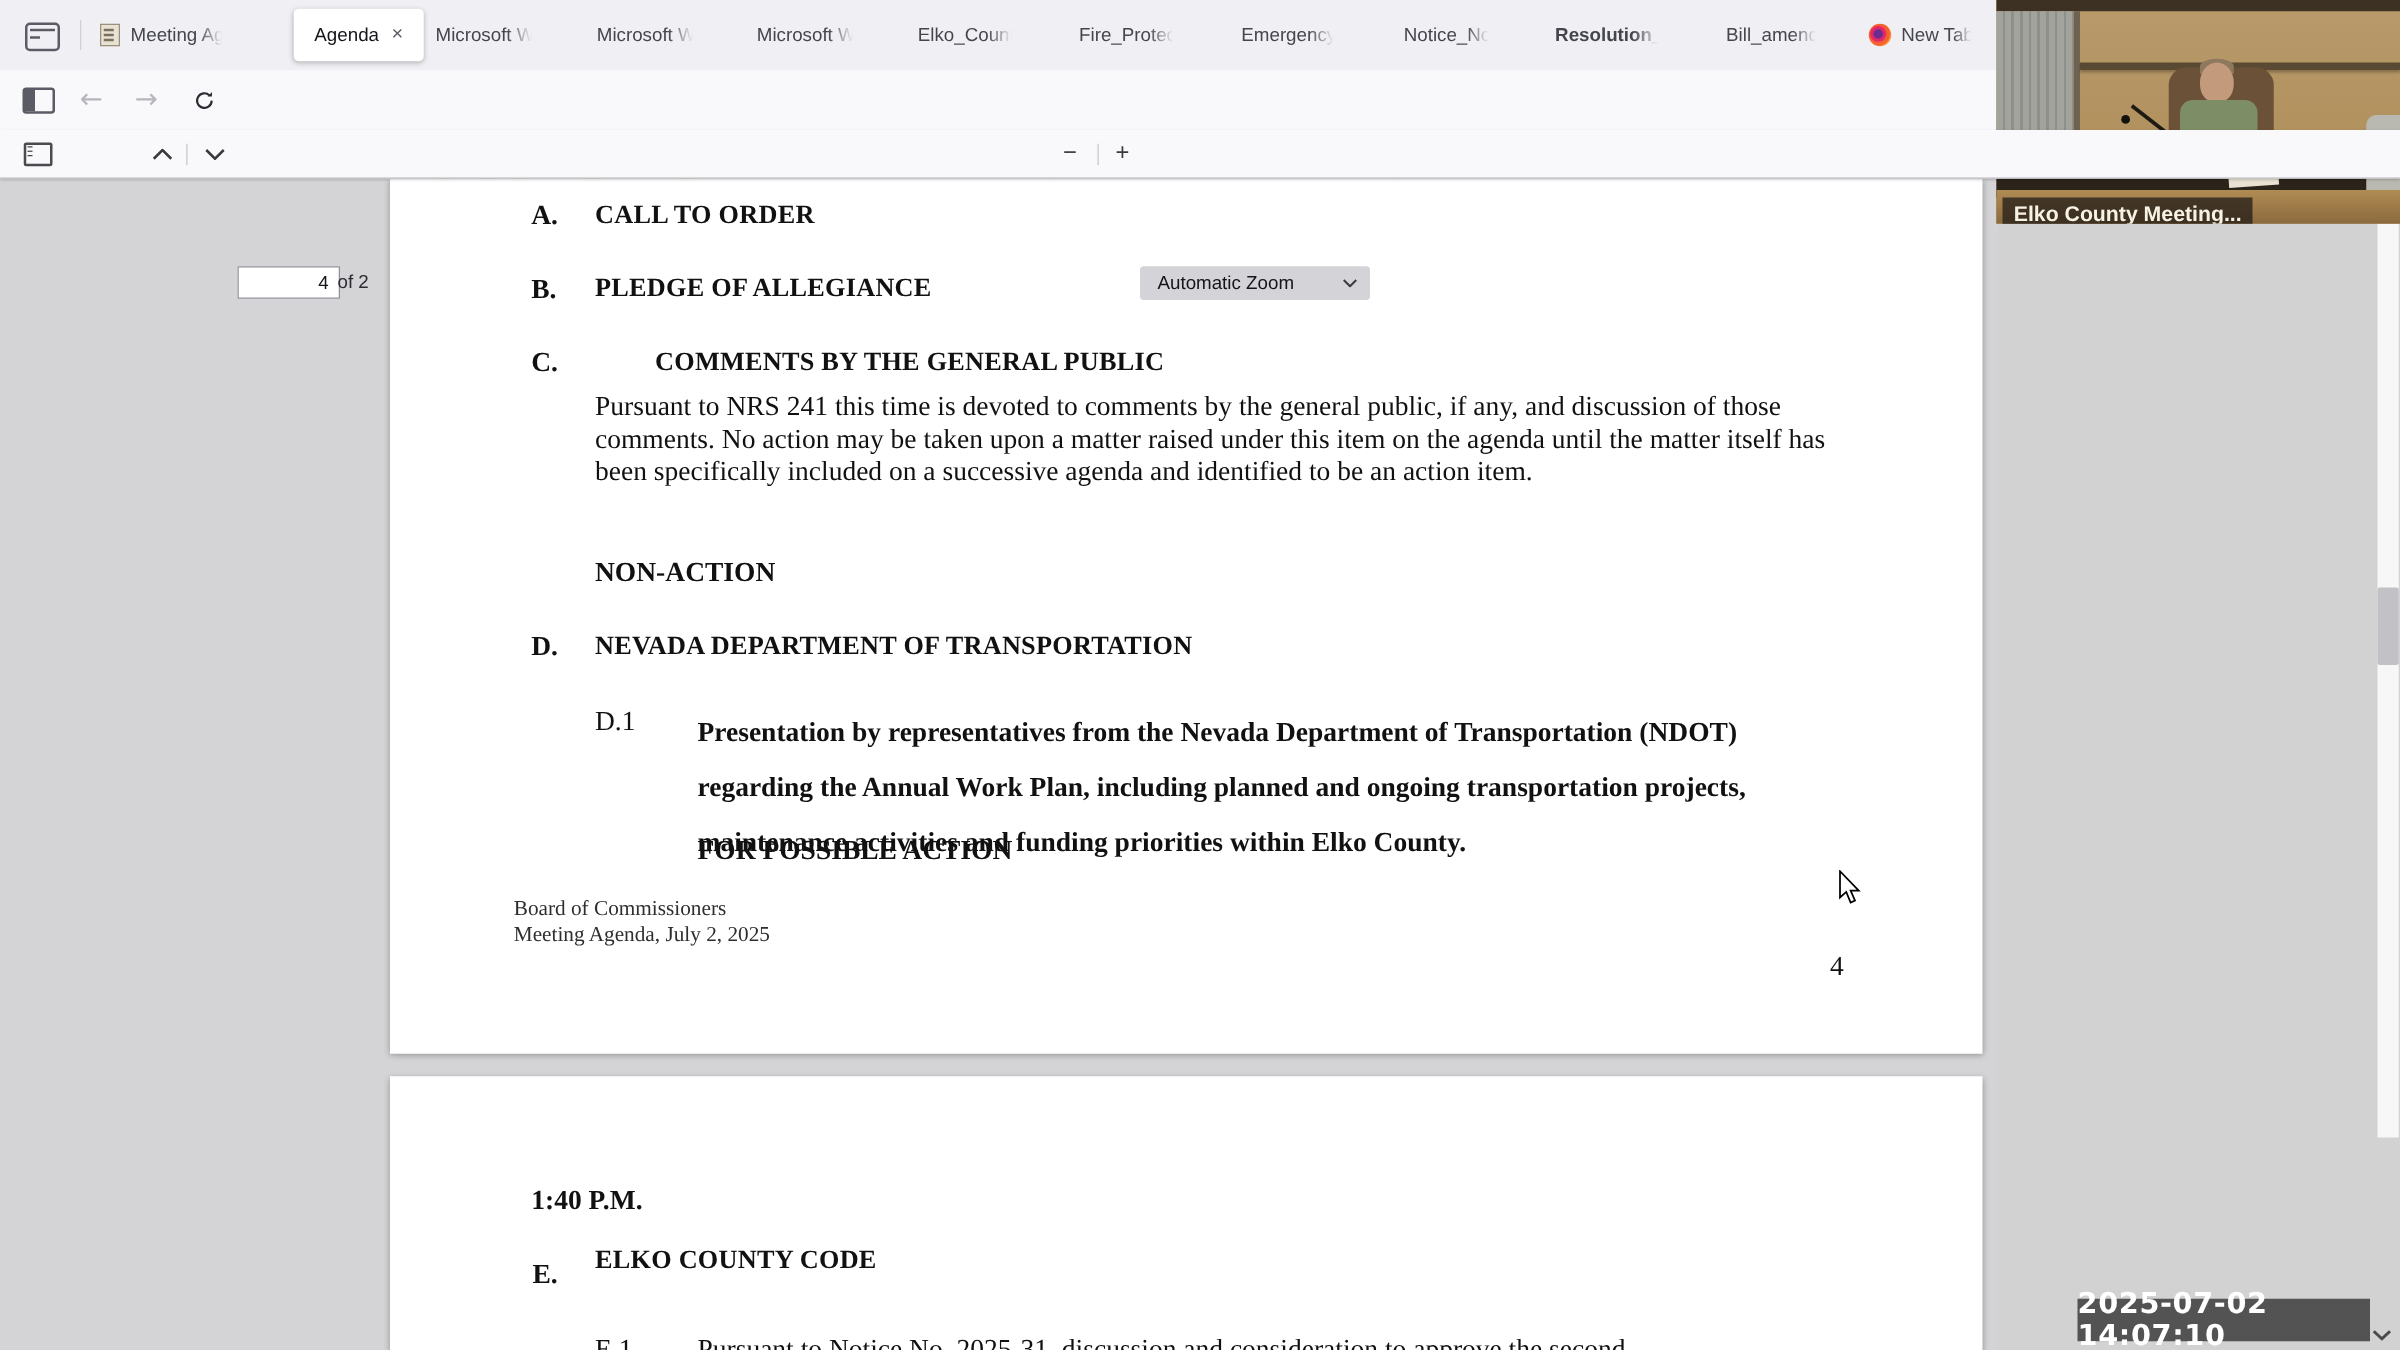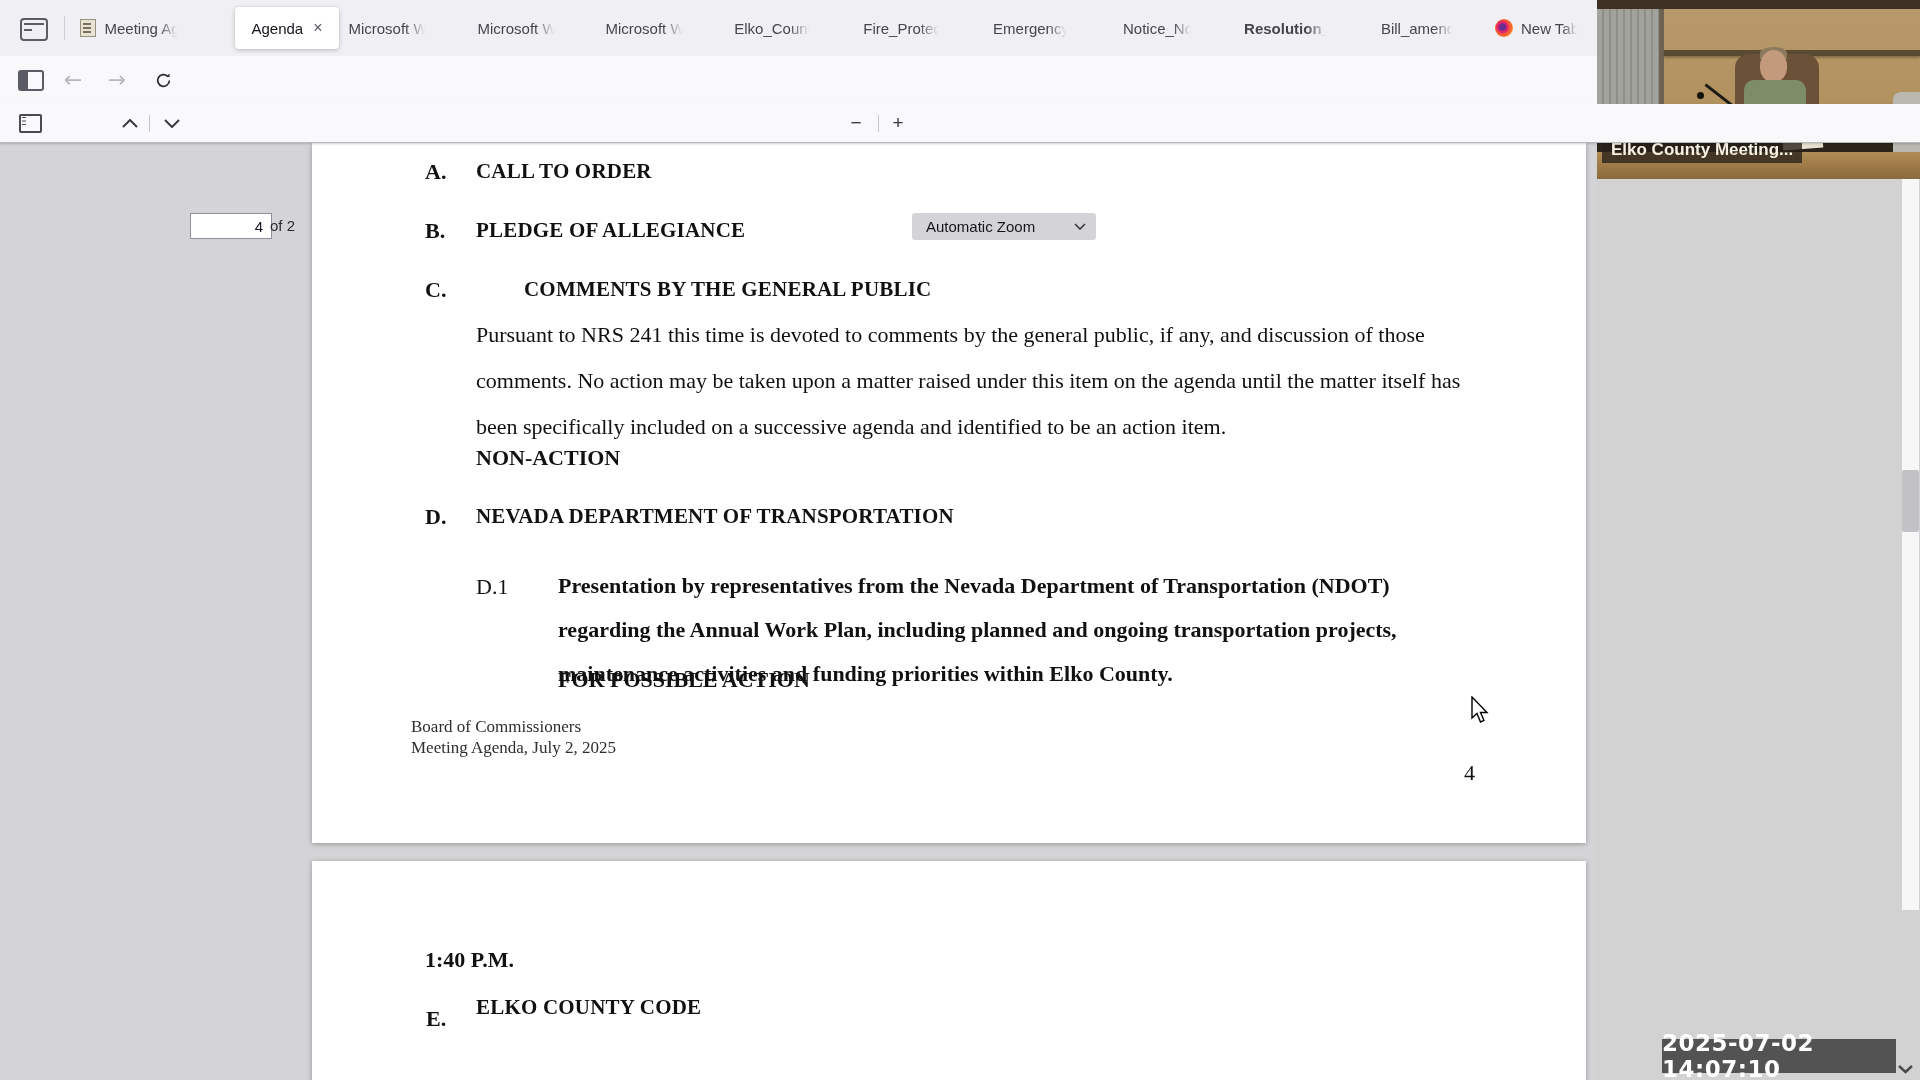--- a/index.html
+++ b/index.html
@@ -53,21 +53,21 @@
   .zoomselect{left:912px;top:109px;width:170px;height:27px;background:#d4d4d8;border-radius:3px;
       display:flex;align-items:center;font-size:15px;color:#15141a;padding-left:14px;}
   .zoomselect svg{position:absolute;right:10px;top:10px;}
 
   
   .viewer{left:0;top:143px;width:1920px;height:937px;background:#d4d4d7;overflow:hidden;}
   .page{left:312px;width:1274px;background:#fff;box-shadow:0 1px 5px rgba(0,0,0,.3);
         font-family:"Liberation Serif",serif;color:#111;}
   .sec-letter{font-weight:bold;font-size:22px;}
   .sec-title{font-weight:bold;font-size:21px;letter-spacing:.2px;}
-  .body-text{font-size:22px;line-height:46px;}
+  .body-text{font-size:22px;line-height:26px;}
   .tagline{font-weight:bold;font-size:22px;}
   .footer-text{font-size:17px;line-height:21px;color:#2e2e2e;}
 
   
   .rpanel{left:1597px;top:179px;width:323px;height:901px;background:#d2d2d2;}
   .rpanel-topstrip{left:1597px;top:179px;width:323px;height:5px;background:#ececee;}
   .scroll-track{left:1902px;top:143px;width:17px;height:767px;background:#f7f7f8;}
   .scroll-thumb{left:1902px;top:470px;width:17px;height:62px;background:#c2c2c6;border-radius:2px;}
 
   
@@ -85,21 +85,21 @@
   .v-mic{left:104px;top:96px;width:42px;height:3px;background:#1d1a14;transform:rotate(38deg);}
   .v-michead{left:100px;top:92px;width:7px;height:7px;border-radius:50%;background:#14110d;}
   .v-deskback{left:0;top:118px;width:323px;height:40px;background:#2c241b;}
   .v-monitor{left:88px;top:112px;width:110px;height:30px;background:#1b1713;border-radius:3px;}
   .v-plate1{left:72px;top:130px;width:44px;height:10px;background:#efe9dc;transform:rotate(-6deg);}
   .v-plate2{left:186px;top:140px;width:40px;height:9px;background:#e9e2d2;transform:rotate(-4deg);}
   .v-deskfront{left:0;top:152px;width:323px;height:27px;
       background:linear-gradient(180deg,#b08c54 0%,#9a7746 60%,#8a6a3e 100%);}
   .v-person2{left:296px;top:92px;width:27px;height:60px;border-radius:8px 0 0 0;background:#b9b9b1;}
   .v-arm2{left:288px;top:104px;width:16px;height:9px;border-radius:5px;background:#c8a183;}
-  .v-caption{left:5px;top:136px;height:27px;padding:0 9px;display:flex;align-items:center;
+  .v-caption{left:5px;top:158px;height:27px;padding:0 9px;display:flex;align-items:center;
       background:rgba(38,32,25,.78);color:#f7f2e4;font-size:17px;font-weight:bold;
       font-family:"Liberation Sans",sans-serif;white-space:nowrap;}
 
   
   .timestamp{left:1662px;top:1039px;width:234px;height:34px;background:rgba(72,72,72,.92);
       color:#fff;font-size:23px;font-weight:bold;display:flex;align-items:center;justify-content:center;
       font-family:"DejaVu Sans",sans-serif;letter-spacing:.5px;}
   .corner-chevron{left:1898px;top:1060px;color:#4a4a4a;font-size:15px;font-weight:bold;}
 </style>
 </head>

